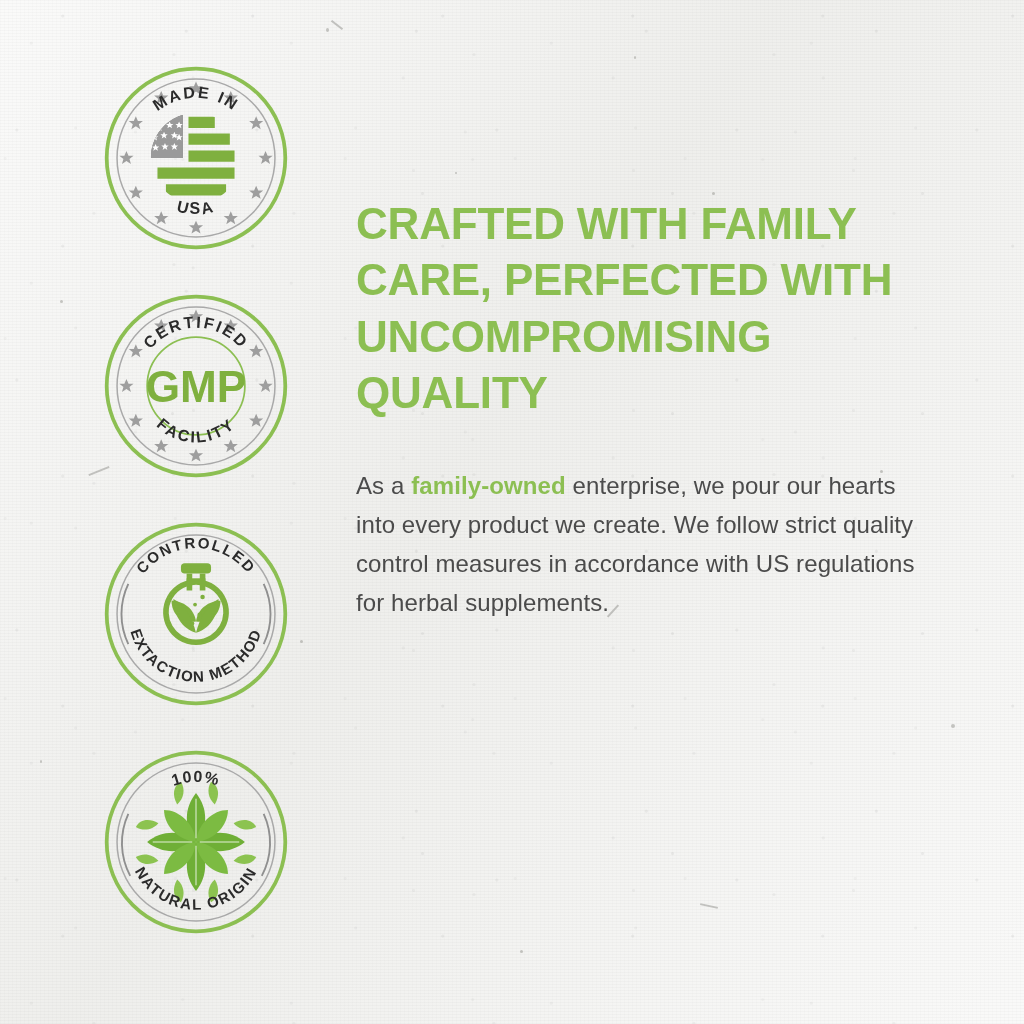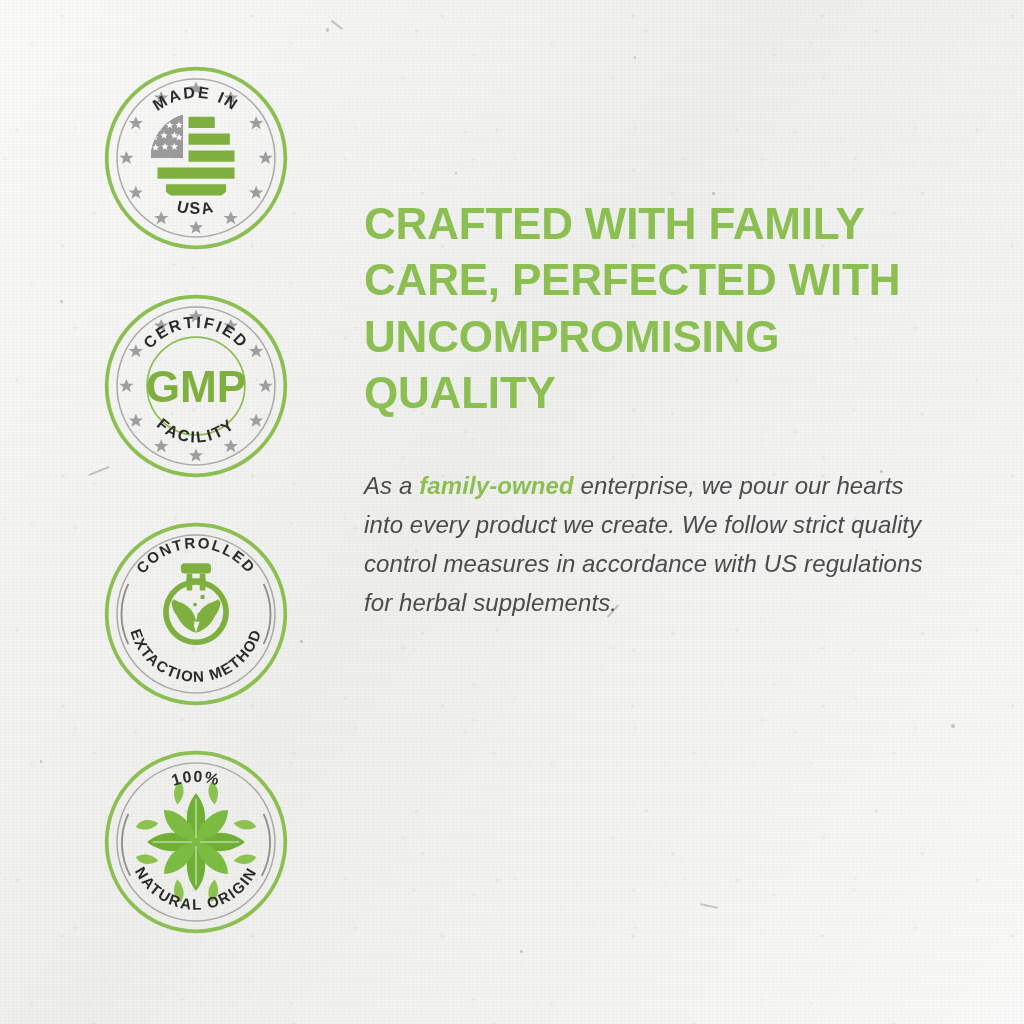--- a/index.html
+++ b/index.html
@@ -49,42 +49,42 @@
   #page{position:absolute;inset:0;}
   #badge-column{
     position:absolute;left:96px;top:64px;
     width:200px;
     display:flex;flex-direction:column;gap:40px;align-items:center;
   }
   .badge{width:188px;height:188px;position:relative;}
   .badge svg{display:block;width:100%;height:100%;}
 
   #content-column{
-    position:absolute;left:364px;top:196px;width:580px;
+    position:absolute;left:356px;top:196px;width:580px;
   }
   #headline{
     font-family:"Liberation Sans", sans-serif;
     font-weight:bold;
     font-size:44px;
     line-height:1.28;
     letter-spacing:-0.2px;
     color:#8cbf52;
     margin:0 0 46px 0;
     text-transform:uppercase;
   }
   .para{
     font-family:"Liberation Sans", sans-serif;
     font-size:24px;
     line-height:1.62;
     color:#4b4b4b;
     margin:0 0 28px 0;
     letter-spacing:.1px;
     font-weight:300;
   }
-  .para:last-child{margin-bottom:15px;font-style:italic;}
+  .para:last-child{margin-bottom:15px;}
   .hl{color:#8cbf52;font-weight:bold;}
 </style>
 </head>
 <body>
 
 <div id="paper-texture"></div>
 <div id="paper-noise"></div>
 
 <div class="speck" style="left:326px;top:28px;width:3px;height:4px;"></div>
 <div class="speck" style="left:634px;top:56px;width:2px;height:3px;"></div>

